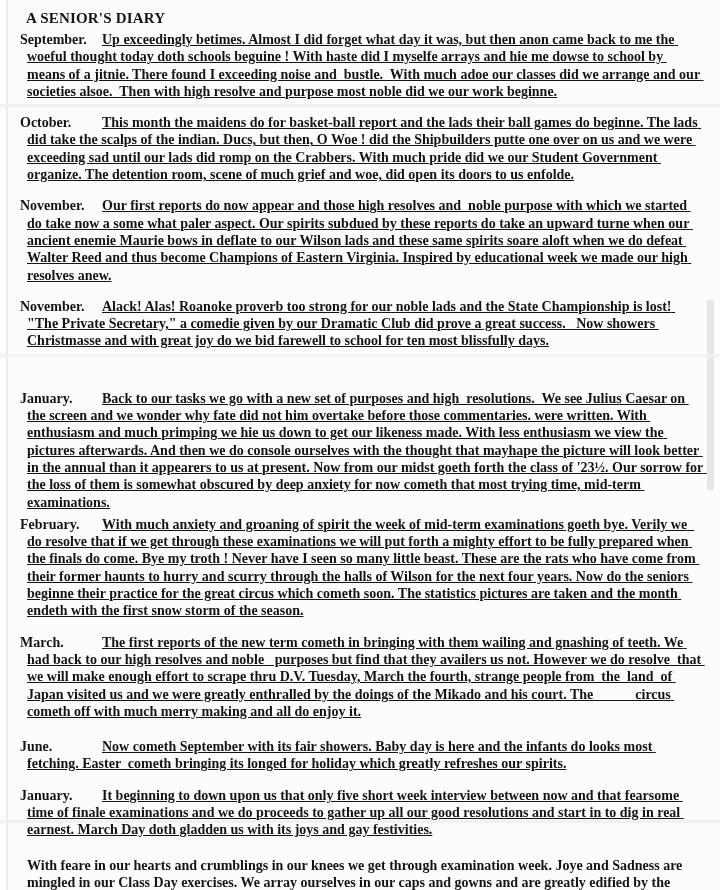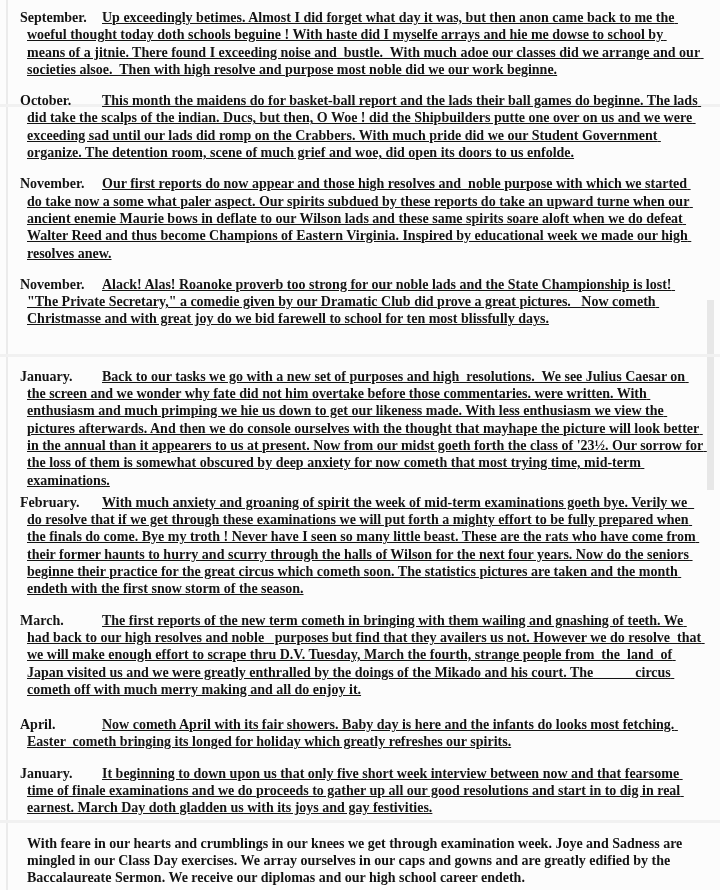--- a/index.html
+++ b/index.html
@@ -82,33 +82,34 @@
 </head>
 <body>
 
 <div class="scan-edge-left"></div>
 <div class="scan-band-right"></div>
 <div class="scan-streak streak-1"></div>
 <div class="scan-streak streak-2"></div>
 <div class="scan-streak streak-3"></div>
 
 <div class="page">
+  <h1 class="doc-title">A SENIOR'S DIARY</h1>
 
   <p class="entry"><span class="entry-label">September.</span><span class="entry-text">Up exceedingly betimes. Almost I did forget what day it was, but then anon came back to me the woeful thought today doth schools beguine ! With haste did I myselfe arrays and hie me dowse to school by means of a jitnie. There found I exceeding noise and  bustle.  With much adoe our classes did we arrange and our societies alsoe.  Then with high resolve and purpose most noble did we our work beginne.</span></p>
 
   <p class="entry"><span class="entry-label">October.</span><span class="entry-text">This month the maidens do for basket-ball report and the lads their ball games do beginne. The lads did take the scalps of the indian. Ducs, but then, O Woe ! did the Shipbuilders putte one over on us and we were exceeding sad until our lads did romp on the Crabbers. With much pride did we our Student Government organize. The detention room, scene of much grief and woe, did open its doors to us enfolde.</span></p>
 
   <p class="entry"><span class="entry-label">November.</span><span class="entry-text">Our first reports do now appear and those high resolves and  noble purpose with which we started do take now a some what paler aspect. Our spirits subdued by these reports do take an upward turne when our ancient enemie Maurie bows in deflate to our Wilson lads and these same spirits soare aloft when we do defeat Walter Reed and thus become Champions of Eastern Virginia. Inspired by educational week we made our high resolves anew.</span></p>
 
-  <p class="entry"><span class="entry-label">November.</span><span class="entry-text">Alack! Alas! Roanoke proverb too strong for our noble lads and the State Championship is lost! "The Private Secretary," a comedie given by our Dramatic Club did prove a great pictures.   Now cometh Christmasse and with great joy do we bid farewell to school for ten most blissfully days.</span></p>
+  <p class="entry"><span class="entry-label">November.</span><span class="entry-text">Alack! Alas! Roanoke proverb too strong for our noble lads and the State Championship is lost! "The Private Secretary," a comedie given by our Dramatic Club did prove a great success.   Now showers Christmasse and with great joy do we bid farewell to school for ten most blissfully days.</span></p>
 
   <p class="entry tight"><span class="entry-label">January.</span><span class="entry-text">Back to our tasks we go with a new set of purposes and high  resolutions.  We see Julius Caesar on the screen and we wonder why fate did not him overtake before those commentaries. were written. With enthusiasm and much primping we hie us down to get our likeness made. With less enthusiasm we view the pictures afterwards. And then we do console ourselves with the thought that mayhape the picture will look better in the annual than it appearers to us at present. Now from our midst goeth forth the class of '23½. Our sorrow for the loss of them is somewhat obscured by deep anxiety for now cometh that most trying time, mid-term examinations.</span></p>
 
   <p class="entry"><span class="entry-label">February.</span><span class="entry-text">With much anxiety and groaning of spirit the week of mid-term examinations goeth bye. Verily we  do resolve that if we get through these examinations we will put forth a mighty effort to be fully prepared when the finals do come. Bye my troth ! Never have I seen so many little beast. These are the rats who have come from their former haunts to hurry and scurry through the halls of Wilson for the next four years. Now do the seniors beginne their practice for the great circus which cometh soon. The statistics pictures are taken and the month endeth with the first snow storm of the season.</span></p>
 
   <p class="entry wide"><span class="entry-label">March.</span><span class="entry-text">The first reports of the new term cometh in bringing with them wailing and gnashing of teeth. We had back to our high resolves and noble   purposes but find that they availers us not. However we do resolve  that we will make enough effort to scrape thru D.V. Tuesday, March the fourth, strange people from  the  land  of Japan visited us and we were greatly enthralled by the doings of the Mikado and his court. The            circus cometh off with much merry making and all do enjoy it.</span></p>
 
-  <p class="entry"><span class="entry-label">April.</span><span class="entry-text">Now cometh April with its fair showers. Baby day is here and the infants do looks most fetching. Easter  cometh bringing its longed for holiday which greatly refreshes our spirits.</span></p>
+  <p class="entry"><span class="entry-label">June.</span><span class="entry-text">Now cometh September with its fair showers. Baby day is here and the infants do looks most fetching. Easter  cometh bringing its longed for holiday which greatly refreshes our spirits.</span></p>
 
   <p class="entry wide"><span class="entry-label">January.</span><span class="entry-text">It beginning to down upon us that only five short week interview between now and that fearsome time of finale examinations and we do proceeds to gather up all our good resolutions and start in to dig in real earnest. March Day doth gladden us with its joys and gay festivities.</span></p>
 
   <p class="closing">With feare in our hearts and crumblings in our knees we get through examination week. Joye and Sadness are mingled in our Class Day exercises. We array ourselves in our caps and gowns and are greatly edified by the Baccalaureate Sermon. We receive our diplomas and our high school career endeth.</p>
 </div>
 
 </body></html>

